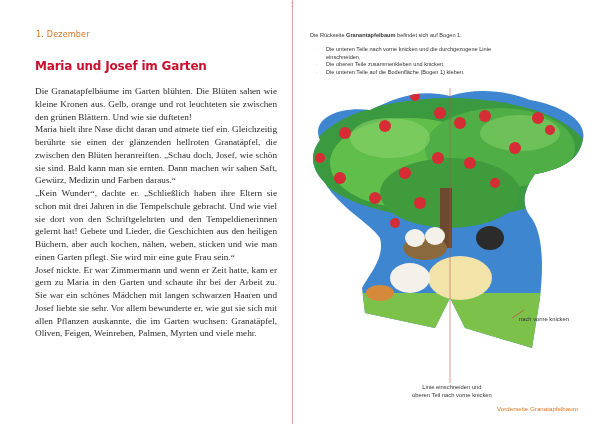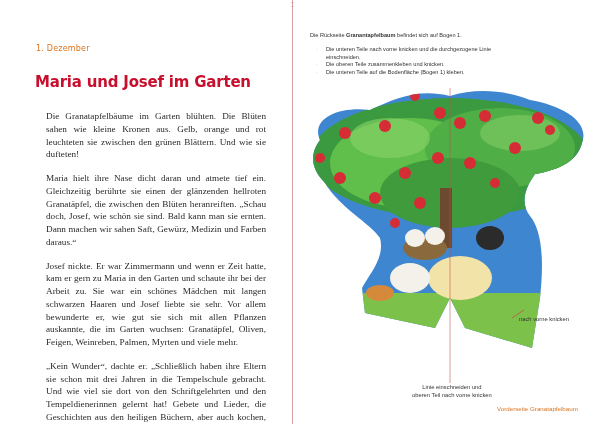--- a/index.html
+++ b/index.html
@@ -1,28 +1,28 @@
 <!DOCTYPE html>
 <html><head>
   <meta charset="utf-8">
   <style>
     html, body { margin:0; padding:0; }
     body {
       width:600px; height:424px; background:#ffffff; position:relative; overflow:hidden;
       font-family: "Liberation Serif", serif;
     }
-    .page-left { position:absolute; left:0; top:14px; width:292px; height:356px; }
+    .page-left { position:absolute; left:0; top:0; width:292px; height:356px; }
     .page-right { position:absolute; left:293px; top:0; width:307px; height:424px; }
     .spine { position:absolute; left:292px; top:0; width:1px; height:424px; background:#d9a3a3; }
     .spine-mark { position:absolute; left:289px; top:2px; width:7px; height:6px; color:#b58a8a; font-size:7px; line-height:6px; text-align:center; font-family:"DejaVu Sans",sans-serif; }
 
     .date { position:absolute; left:36px; top:30px; font-family:"DejaVu Sans", sans-serif; font-size:8px; color:#d9741f; letter-spacing:0.2px; }
-    .title { position:absolute; left:35px; top:59px; font-family:"DejaVu Sans", sans-serif; font-size:15px; font-weight:bold; color:#c8102e; letter-spacing:-0.2px; }
+    .title { position:absolute; left:35px; top:59px; font-family:"DejaVu Sans", sans-serif; font-size:12px; font-weight:bold; color:#c8102e; letter-spacing:-0.2px; }
     .body-text { position:absolute; left:35px; top:85px; width:242px; font-size:9.2px; line-height:12.75px; color:#2a2a2a; text-align:justify; }
-    .body-text p { margin:11px; }
+    .body-text p { margin:0; }
 
     .note { position:absolute; left:310px; top:32px; font-family:"Liberation Sans", sans-serif; font-size:5.6px; color:#333; }
     .note b { font-weight:bold; }
     .steps { position:absolute; left:316px; top:46px; margin:0; padding:0; list-style:none; font-family:"Liberation Sans", sans-serif; font-size:5.6px; color:#333; line-height:7.6px; }
     .steps li { position:relative; padding-left:10px; width:190px; }
     .steps li::before { content:"·"; position:absolute; left:0; color:#999; }
 
     .illustration { position:absolute; left:300px; top:88px; width:300px; height:300px; }
     .label { position:absolute; font-family:"Liberation Sans", sans-serif; font-size:5.8px; color:#333; text-align:center; }
     .label-fold { left:519px; top:316px; }
@@ -31,22 +31,22 @@
   </style>
 </head>
 <body>
 
 <div class="page-left">
   <div class="date">1. Dezember</div>
   <div class="title">Maria und Josef im Garten</div>
   <div class="body-text">
     <p>Die Granatapfelbäume im Garten blühten. Die Blüten sahen wie kleine Kronen aus. Gelb, orange und rot leuchteten sie zwischen den grünen Blättern. Und wie sie dufteten!</p>
     <p>Maria hielt ihre Nase dicht daran und atmete tief ein. Gleichzeitig berührte sie einen der glänzenden hellroten Granatäpfel, die zwischen den Blüten heranreiften. „Schau doch, Josef, wie schön sie sind. Bald kann man sie ernten. Dann machen wir sahen Saft, Gewürz, Medizin und Farben daraus.“</p>
+    <p>„Kein Wunder“, dachte er. „Schließlich haben ihre Eltern sie schon mit drei Jahren in die Tempelschule gebracht. Und wie viel sie dort von den Schriftgelehrten und den Tempeldienerinnen gelernt hat! Gebete und Lieder, die Geschichten aus den heiligen Büchern, aber auch kochen, nähen, weben, sticken und wie man einen Garten pflegt. Sie wird mir eine gute Frau sein.“</p>
     <p>Josef nickte. Er war Zimmermann und wenn er Zeit hatte, kam er gern zu Maria in den Garten und schaute ihr bei der Arbeit zu. Sie war ein schönes Mädchen mit langen schwarzen Haaren und Josef liebte sie sehr. Vor allem bewunderte er, wie gut sie sich mit allen Pflanzen auskannte, die im Garten wuchsen: Granatäpfel, Oliven, Feigen, Weinreben, Palmen, Myrten und viele mehr.</p>
-    <p>„Kein Wunder“, dachte er. „Schließlich haben ihre Eltern sie schon mit drei Jahren in die Tempelschule gebracht. Und wie viel sie dort von den Schriftgelehrten und den Tempeldienerinnen gelernt hat! Gebete und Lieder, die Geschichten aus den heiligen Büchern, aber auch kochen, nähen, weben, sticken und wie man einen Garten pflegt. Sie wird mir eine gute Frau sein.“</p>
   </div>
 </div>
 
 <div class="spine"></div>
 <div class="spine-mark">⌶</div>
 
 <div class="page-right"></div>
 
 <div class="note">
   <span>Die Rückseite </span><b>Granantapfelbaum</b><span> befindet sich auf Bogen 1.</span>

